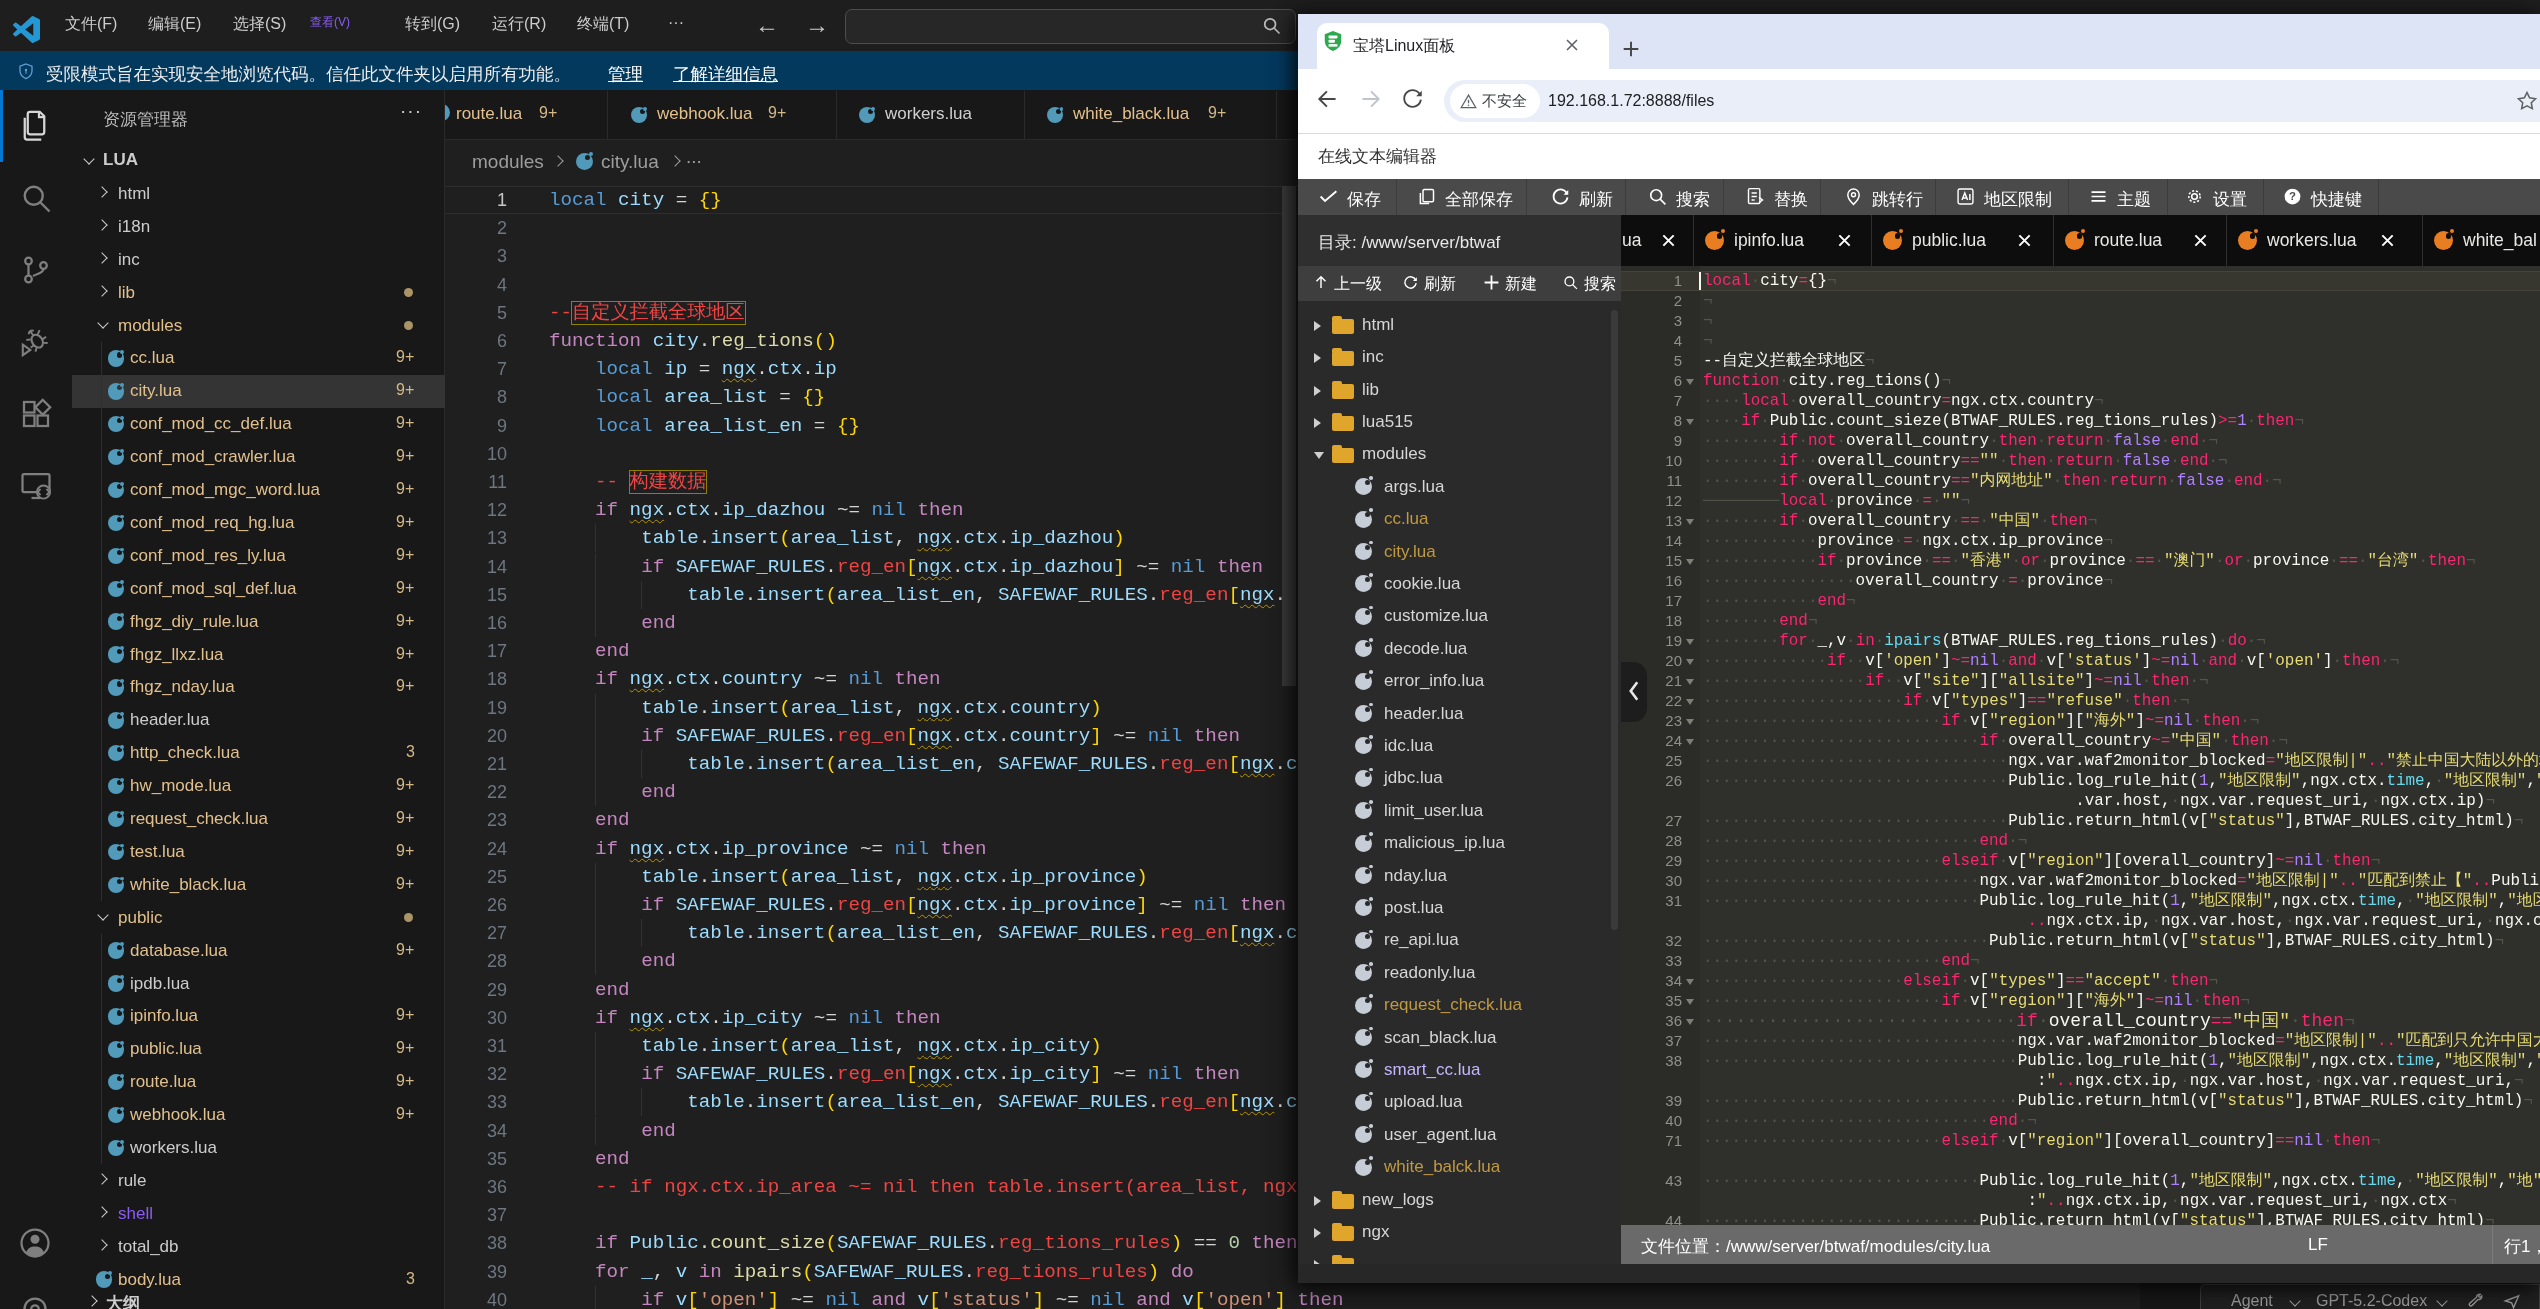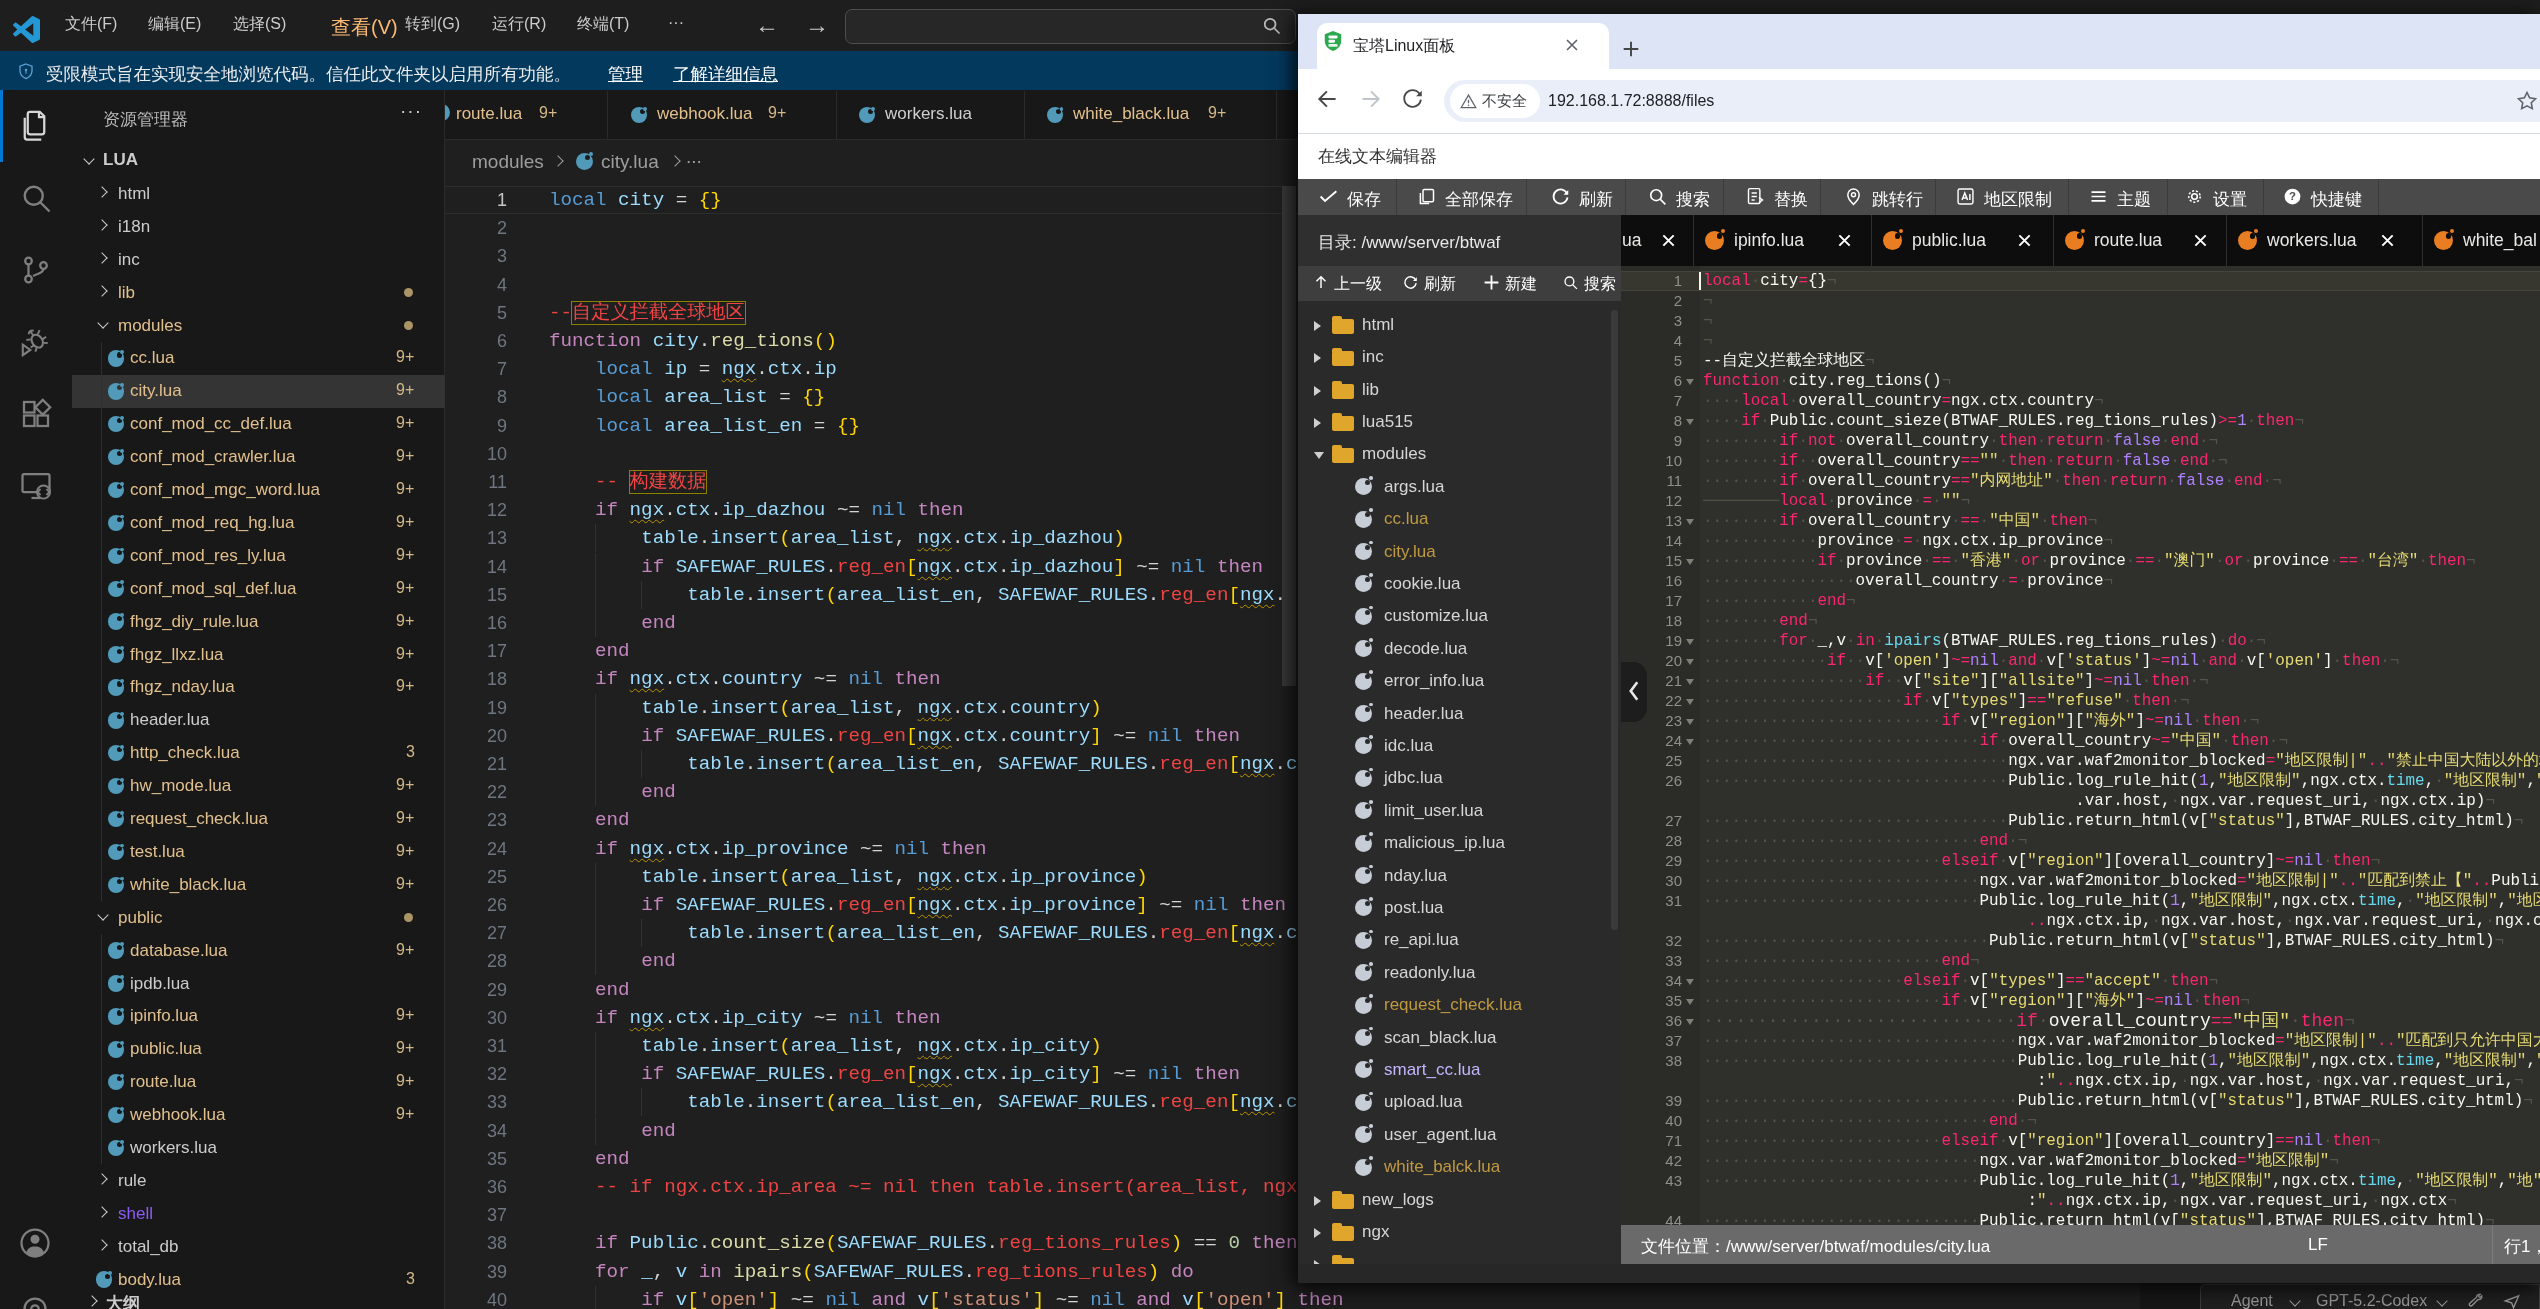--- a/index.html
+++ b/index.html
@@ -14,21 +14,21 @@
 .P{color:#f92672}.Y{color:#e6db74}.PU{color:#ae81ff}.C{color:#66d9ef}.Wt{color:#f8f8f2}.D{color:#55564a}
 </style></head><body>
 <div id="root">
     <div class="a" style="left:0px;top:0px;width:2540px;height:51px;background:#1e1e1e"></div>
 <svg class="a" style="left:13px;top:16px" width="27" height="27" viewBox="0 0 24 24">
       <path fill="#2498d5" d="M23.15 2.587L18.21.21a1.494 1.494 0 0 0-1.705.29l-9.46 8.63-4.12-3.128a.999.999 0 0 0-1.276.057L.327 7.261A1 1 0 0 0 .326 8.74L3.899 12 .326 15.26a1 1 0 0 0 .001 1.479L1.65 17.94a.999.999 0 0 0 1.276.057l4.12-3.128 9.46 8.63a1.492 1.492 0 0 0 1.704.29l4.942-2.377A1.5 1.5 0 0 0 24 20.06V3.939a1.5 1.5 0 0 0-.85-1.352zm-5.146 14.861L10.826 12l7.178-5.448z"></path>
     </svg>
 <div class="a" style="left:65px;top:14px;color:#cccccc;font-size:16px">文件(F)</div>
 <div class="a" style="left:148px;top:14px;color:#cccccc;font-size:16px">编辑(E)</div>
 <div class="a" style="left:233px;top:14px;color:#cccccc;font-size:16px">选择(S)</div>
-<div class="a" style="left:331px;top:14px;color:#fdba74;font-size:20px">查看(V)</div>
+<div class="a" style="left:310px;top:14px;color:#8b5cf6;font-size:12px">查看(V)</div>
 <div class="a" style="left:405px;top:14px;color:#cccccc;font-size:16px">转到(G)</div>
 <div class="a" style="left:492px;top:14px;color:#cccccc;font-size:16px">运行(R)</div>
 <div class="a" style="left:577px;top:14px;color:#cccccc;font-size:16px">终端(T)</div>
 <div class="a" style="left:668px;top:14px;color:#cccccc;font-size:16px">···</div>
 <div class="a" style="left:755px;top:11px;color:#c8c8c8;font-size:24px">←</div>
 <div class="a" style="left:805px;top:11px;color:#c8c8c8;font-size:24px">→</div>
 <div class="a" style="left:845px;top:9px;width:451px;height:35px;background:#272727;border:1px solid #4d4d4d;border-radius:7px"></div>
 <svg class="a" style="left:1262px;top:16px" width="20" height="20" viewBox="0 0 16 16">
       <circle cx="6.5" cy="6.5" r="4.3" fill="none" stroke="#bbb" stroke-width="1.4"></circle>
       <line x1="9.8" y1="9.8" x2="14" y2="14" stroke="#bbb" stroke-width="1.4"></line>
@@ -937,24 +937,20 @@
 <div class="mono" style="position:absolute;left:82px;top:0;font-size:15.9px;line-height:20px;white-space:pre"><span class="D">·································</span><span class="Wt">Public</span><span class="Wt">.</span><span class="Wt">return_html</span><span class="Wt">(</span><span class="Wt">v</span><span class="Wt">[</span><span class="Y">"status"</span><span class="Wt">]</span><span class="Wt">,</span><span class="Wt">BTWAF_RULES</span><span class="Wt">.</span><span class="Wt">city_html</span><span class="Wt">)</span><span class="D">¬</span></div>
 </div>
 <div class="a" style="left:323px;top:1097px;width:919px;height:20px;overflow:hidden">
 <div style="position:absolute;left:0;top:0;width:61px;text-align:right;color:#8f908a;font-size:15px;line-height:20px;font-family:'Liberation Sans',sans-serif">40</div>
 <div class="mono" style="position:absolute;left:82px;top:0;font-size:15.9px;line-height:20px;white-space:pre"><span class="D">······························</span><span class="P">end</span><span class="D">·</span><span class="D">¬</span></div>
 </div>
 <div class="a" style="left:323px;top:1117px;width:919px;height:20px;overflow:hidden">
 <div style="position:absolute;left:0;top:0;width:61px;text-align:right;color:#8f908a;font-size:15px;line-height:20px;font-family:'Liberation Sans',sans-serif">71</div>
 <div class="mono" style="position:absolute;left:82px;top:0;font-size:15.9px;line-height:20px;white-space:pre"><span class="D">·························</span><span class="P">elseif</span><span class="D">·</span><span class="Wt">v</span><span class="Wt">[</span><span class="Y">"region"</span><span class="Wt">]</span><span class="Wt">[</span><span class="Wt">overall_country</span><span class="Wt">]</span><span class="P">==</span><span class="PU">nil</span><span class="D">·</span><span class="P">then</span><span class="D">¬</span></div>
 </div>
-<div class="a" style="left:323px;top:1137px;width:919px;height:20px;overflow:hidden">
-<div style="position:absolute;left:0;top:0;width:61px;text-align:right;color:#8f908a;font-size:15px;line-height:20px;font-family:'Liberation Sans',sans-serif">42</div>
-<div class="mono" style="position:absolute;left:82px;top:0;font-size:15.9px;line-height:20px;white-space:pre"><span class="D">·····························</span><span class="Wt">ngx</span><span class="Wt">.</span><span class="Wt">var</span><span class="Wt">.</span><span class="Wt">waf2monitor_blocked</span><span class="P">=</span><span class="Y">"地区限制"</span><span class="D">¬</span></div>
-</div>
 <div class="a" style="left:323px;top:1157px;width:919px;height:20px;overflow:hidden">
 <div style="position:absolute;left:0;top:0;width:61px;text-align:right;color:#8f908a;font-size:15px;line-height:20px;font-family:'Liberation Sans',sans-serif">43</div>
 <div class="mono" style="position:absolute;left:82px;top:0;font-size:15.9px;line-height:20px;white-space:pre"><span class="D">·····························</span><span class="Wt">Public</span><span class="Wt">.</span><span class="Wt">log_rule_hit</span><span class="Wt">(</span><span class="PU">1</span><span class="Wt">,</span><span class="Y">"地区限制"</span><span class="Wt">,</span><span class="Wt">ngx</span><span class="Wt">.</span><span class="Wt">ctx</span><span class="Wt">.</span><span class="C">time</span><span class="Wt">,</span><span class="D">·</span><span class="Y">"地区限制"</span><span class="Wt">,</span><span class="Y">"地"</span></div>
 </div>
 <div class="a" style="left:323px;top:1177px;width:919px;height:20px;overflow:hidden">
 <div class="mono" style="position:absolute;left:406.462px;top:0;font-size:15.9px;line-height:20px;white-space:pre"><span class="Wt">:</span><span class="Y">"</span><span class="P">..</span><span class="Wt">ngx</span><span class="Wt">.</span><span class="Wt">ctx</span><span class="Wt">.</span><span class="Wt">ip</span><span class="Wt">,</span><span class="D">·</span><span class="Wt">ngx</span><span class="Wt">.</span><span class="Wt">var</span><span class="Wt">.</span><span class="Wt">request_uri</span><span class="Wt">,</span><span class="D">·</span><span class="Wt">ngx</span><span class="Wt">.</span><span class="Wt">ctx</span><span class="D">¬</span></div>
 </div>
 <div class="a" style="left:323px;top:1197px;width:919px;height:20px;overflow:hidden">
 <div style="position:absolute;left:0;top:0;width:61px;text-align:right;color:#8f908a;font-size:15px;line-height:20px;font-family:'Liberation Sans',sans-serif">44</div>
 <div class="mono" style="position:absolute;left:82px;top:0;font-size:15.9px;line-height:20px;white-space:pre"><span class="D">·····························</span><span class="Wt">Public</span><span class="Wt">.</span><span class="Wt">return_html</span><span class="Wt">(</span><span class="Wt">v</span><span class="Wt">[</span><span class="Y">"status"</span><span class="Wt">]</span><span class="Wt">,</span><span class="Wt">BTWAF_RULES</span><span class="Wt">.</span><span class="Wt">city_html</span><span class="Wt">)</span><span class="D">¬</span></div>

